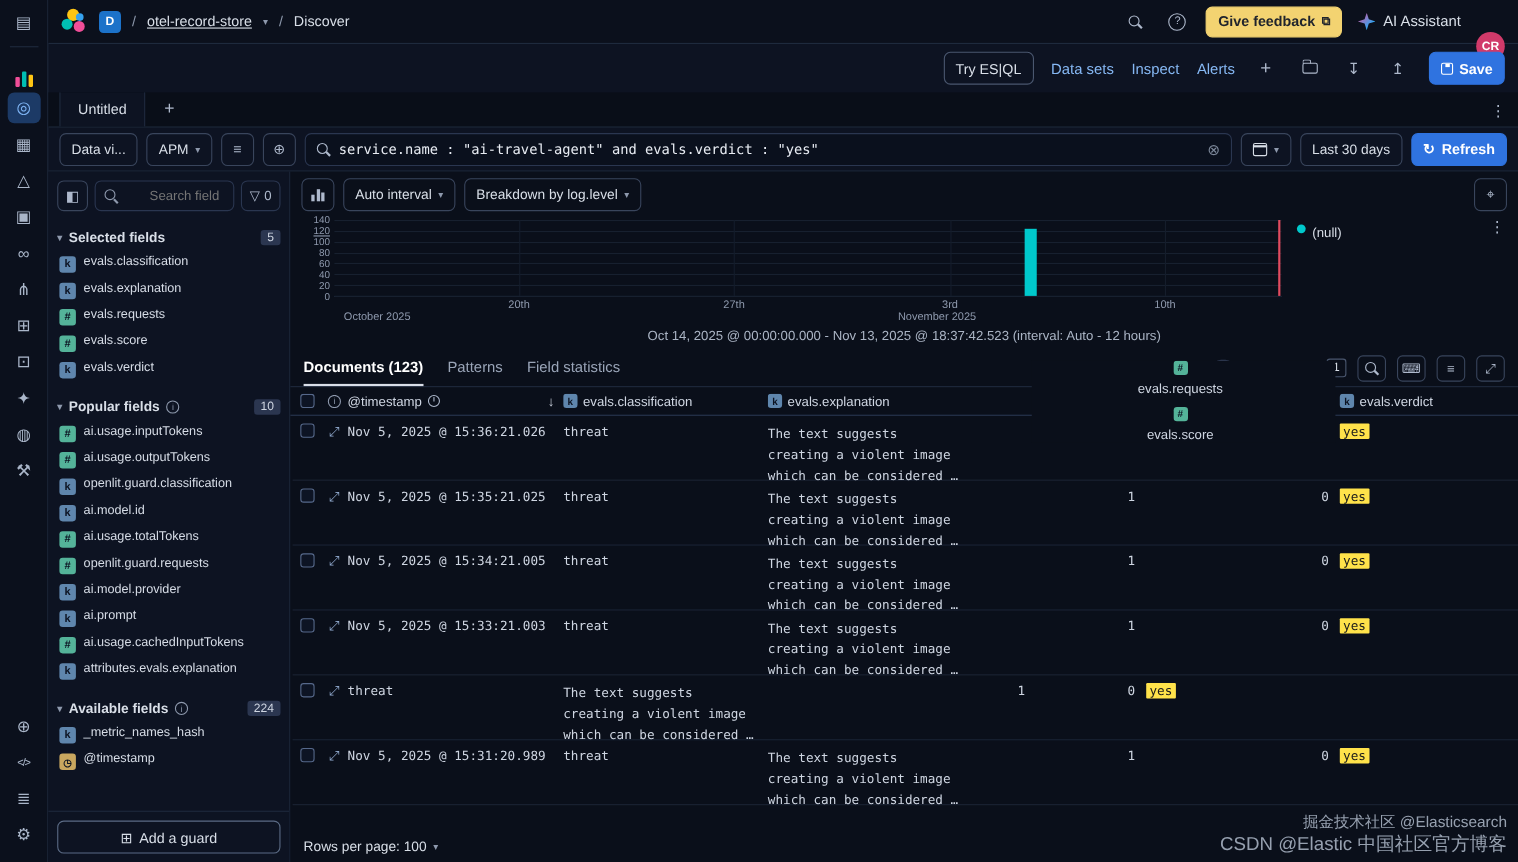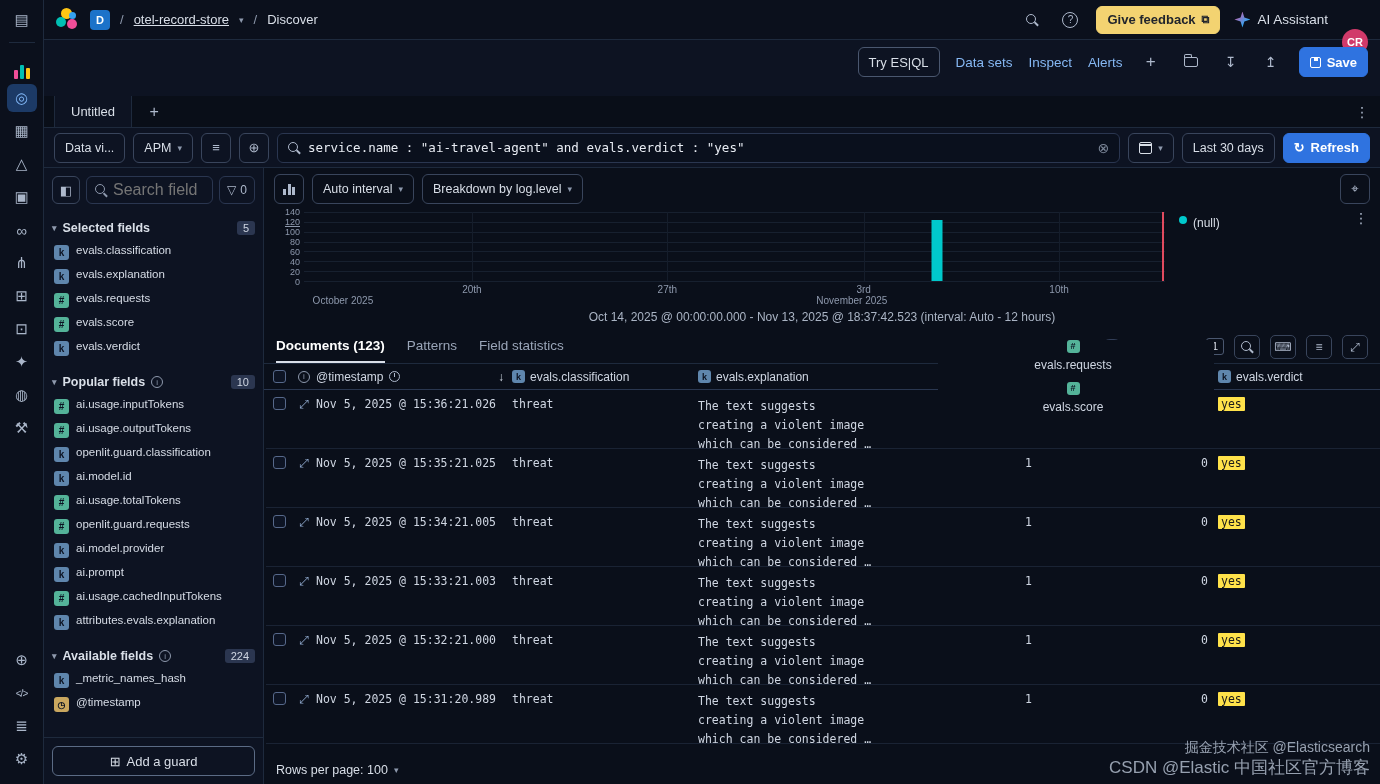--- a/index.html
+++ b/index.html
@@ -50,40 +50,40 @@
   .ai-label{color:var(--text);font-size:13.5px;}
   .avatar{width:26px;height:26px;border-radius:50%;background:#d13a6a;color:#fff;font-size:11px;font-weight:700;display:flex;align-items:center;justify-content:center;margin-top:44px;}
   
   .toolbar2{height:44px;display:flex;align-items:center;justify-content:flex-end;gap:16px;padding:0 12px;flex:0 0 44px;}
   .navlink{color:var(--link);font-size:13.5px;cursor:pointer;}
   .folder{width:14px;height:10px;border:1.5px solid currentColor;border-radius:2px;position:relative;display:inline-block;}
   .folder::before{content:'';position:absolute;top:-4px;left:-1px;width:6px;height:3px;border:1.5px solid currentColor;border-bottom:none;border-radius:2px 2px 0 0;}
   .save-ic{width:11px;height:11px;border:1.5px solid #fff;border-radius:2px;position:relative;display:inline-block;}
   .save-ic::before{content:'';position:absolute;top:0;left:3px;width:4px;height:3px;background:#fff;}
   
-  .tabbar{height:32px;background:#090e18;border-bottom:1px solid var(--line);display:flex;align-items:center;padding:0 0 0 10px;flex:0 0 32px;margin-top:12px;}
+  .tabbar{height:32px;background:#090e18;border-bottom:1px solid var(--line);display:flex;align-items:center;padding:0 0 0 10px;flex:0 0 32px;}
   .tab{height:100%;display:flex;align-items:center;padding:0 16px;background:var(--bg);border-right:1px solid var(--line);border-left:1px solid var(--line);font-size:13px;cursor:pointer;}
   .tab-add{margin-left:10px;}
   .tab-right{margin-left:auto;padding-right:12px;}
   
   .querybar{height:40px;border-bottom:1px solid var(--line);display:flex;align-items:center;gap:8px;padding:0 10px;flex:0 0 40px;}
   .qbtn{height:30px;display:inline-flex;align-items:center;gap:6px;padding:0 10px;border:1px solid #39455c;border-radius:6px;font-size:12.5px;color:var(--text);cursor:pointer;white-space:nowrap;}
   .qiconbtn{width:30px;height:30px;border:1px solid #39455c;border-radius:6px;display:inline-flex;align-items:center;justify-content:center;color:#aeb9cc;cursor:pointer;}
   .qinput-wrap{flex:1;height:30px;border:1px solid #2a3650;border-radius:6px;background:#0a101d;display:flex;align-items:center;gap:8px;padding:0 10px;min-width:0;}
   .qinput{flex:1;background:transparent;border:none;outline:none;color:#e8ecf3;font-family:"DejaVu Sans Mono",monospace;font-size:12.5px;min-width:0;}
   .clear-ic{color:#7b8698;font-size:14px;cursor:pointer;}
   .cal{width:13px;height:12px;border:1.5px solid currentColor;border-radius:2px;position:relative;display:inline-block;}
   .cal::before{content:'';position:absolute;top:1px;left:0;right:0;height:2px;background:currentColor;}
   
   .content{flex:1;display:flex;min-height:0;}
   
   .sidebar{width:220px;flex:0 0 220px;border-right:1px solid var(--line);display:flex;flex-direction:column;position:relative;min-height:0;background:var(--bg);}
   .sb-controls{display:flex;align-items:center;gap:6px;padding:8px 8px 6px;}
   .sb-search{flex:1;height:28px;border:1px solid #2a3650;border-radius:6px;display:flex;align-items:center;gap:6px;padding:0 8px;color:var(--sub);min-width:0;}
-  .sb-search input{flex:1;background:transparent;border:none;outline:none;color:var(--text);font-size:16px;min-width:0;}
+  .sb-search input{flex:1;background:transparent;border:none;outline:none;color:var(--text);font-size:12px;min-width:0;margin-left:23px;}
   .sb-filter{height:28px;border:1px solid #2a3650;border-radius:6px;display:flex;align-items:center;gap:4px;padding:0 7px;color:#aeb9cc;font-size:12px;cursor:pointer;}
   .sb-scroll{flex:1;overflow:hidden;padding:4px 0 52px;}
   .fsec-head{display:flex;align-items:center;gap:6px;padding:7px 8px 5px;font-size:12.5px;font-weight:700;color:var(--text);}
   .fsec-badge{margin-left:auto;background:#2b3650;border-radius:3px;padding:1px 6px;font-size:11px;font-weight:400;color:#cfd6e2;}
   .circle-i{width:12px;height:12px;border:1px solid var(--sub);border-radius:50%;color:var(--sub);font-size:8px;font-style:normal;display:inline-flex;align-items:center;justify-content:center;font-weight:400;}
   .fitem{display:flex;align-items:flex-start;gap:7px;padding:4px 8px 4px 10px;cursor:pointer;border-radius:4px;}
   .tok{width:15px;height:15px;border-radius:3px;font-size:10px;font-weight:700;color:#0c1322;display:inline-flex;align-items:center;justify-content:center;flex:0 0 15px;margin-top:1px;}
   .tok.k{background:var(--tok-k);}
   .tok.n{background:var(--tok-n);}
   .tok.d{background:var(--tok-d);font-size:9px;}
@@ -555,21 +555,20 @@
 which can be considered …</div>
     <div class="cell-num">1</div>
     <div class="cell-num">0</div>
     <div style="padding-left:4px;"><span class="mark">yes</span></div>
   </div>
             <div class="grid-row docrow">
     <div class="cell-check">
                 <input type="checkbox" style="">
               </div>
     <div class="cell-expand">⤢</div>
-    <div>Nov 5, 2025 @ 15:32:21.000</div>
     <div>threat</div>
     <div class="cell-expl">The text suggests
 creating a violent image
 which can be considered …</div>
     <div class="cell-num">1</div>
     <div class="cell-num">0</div>
     <div style="padding-left:4px;"><span class="mark">yes</span></div>
   </div>
             <div class="grid-row docrow">
     <div class="cell-check">

